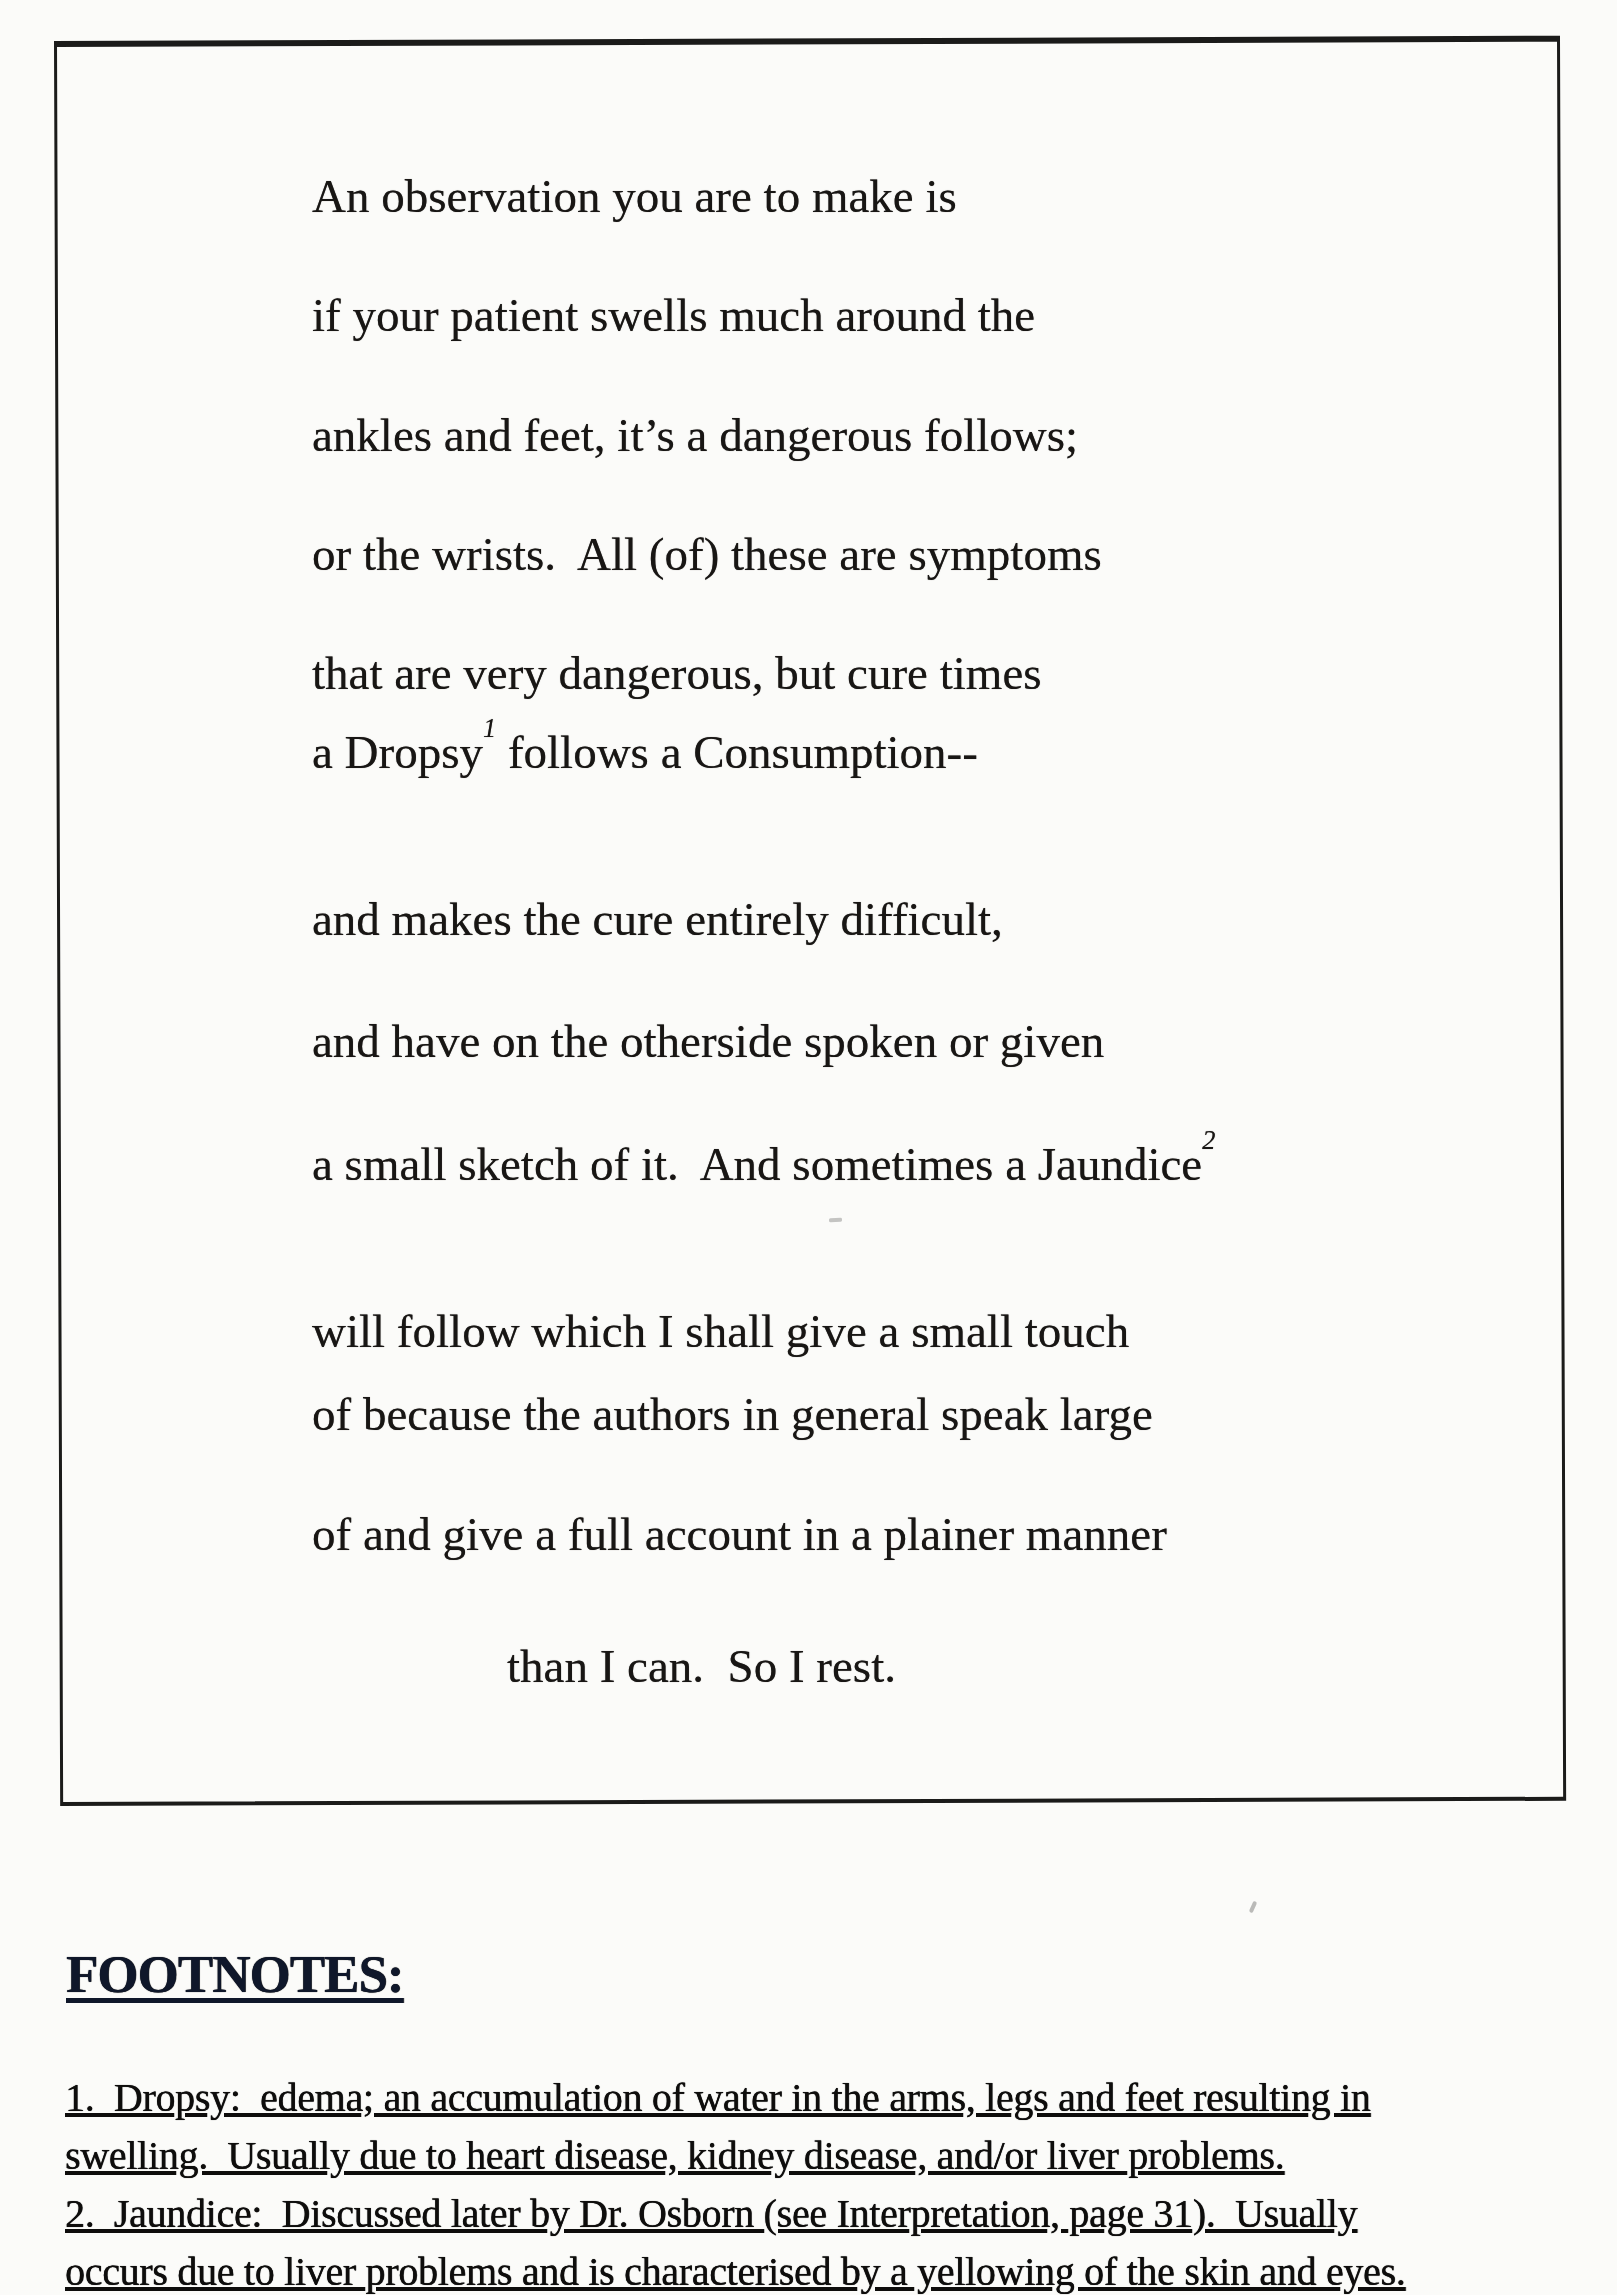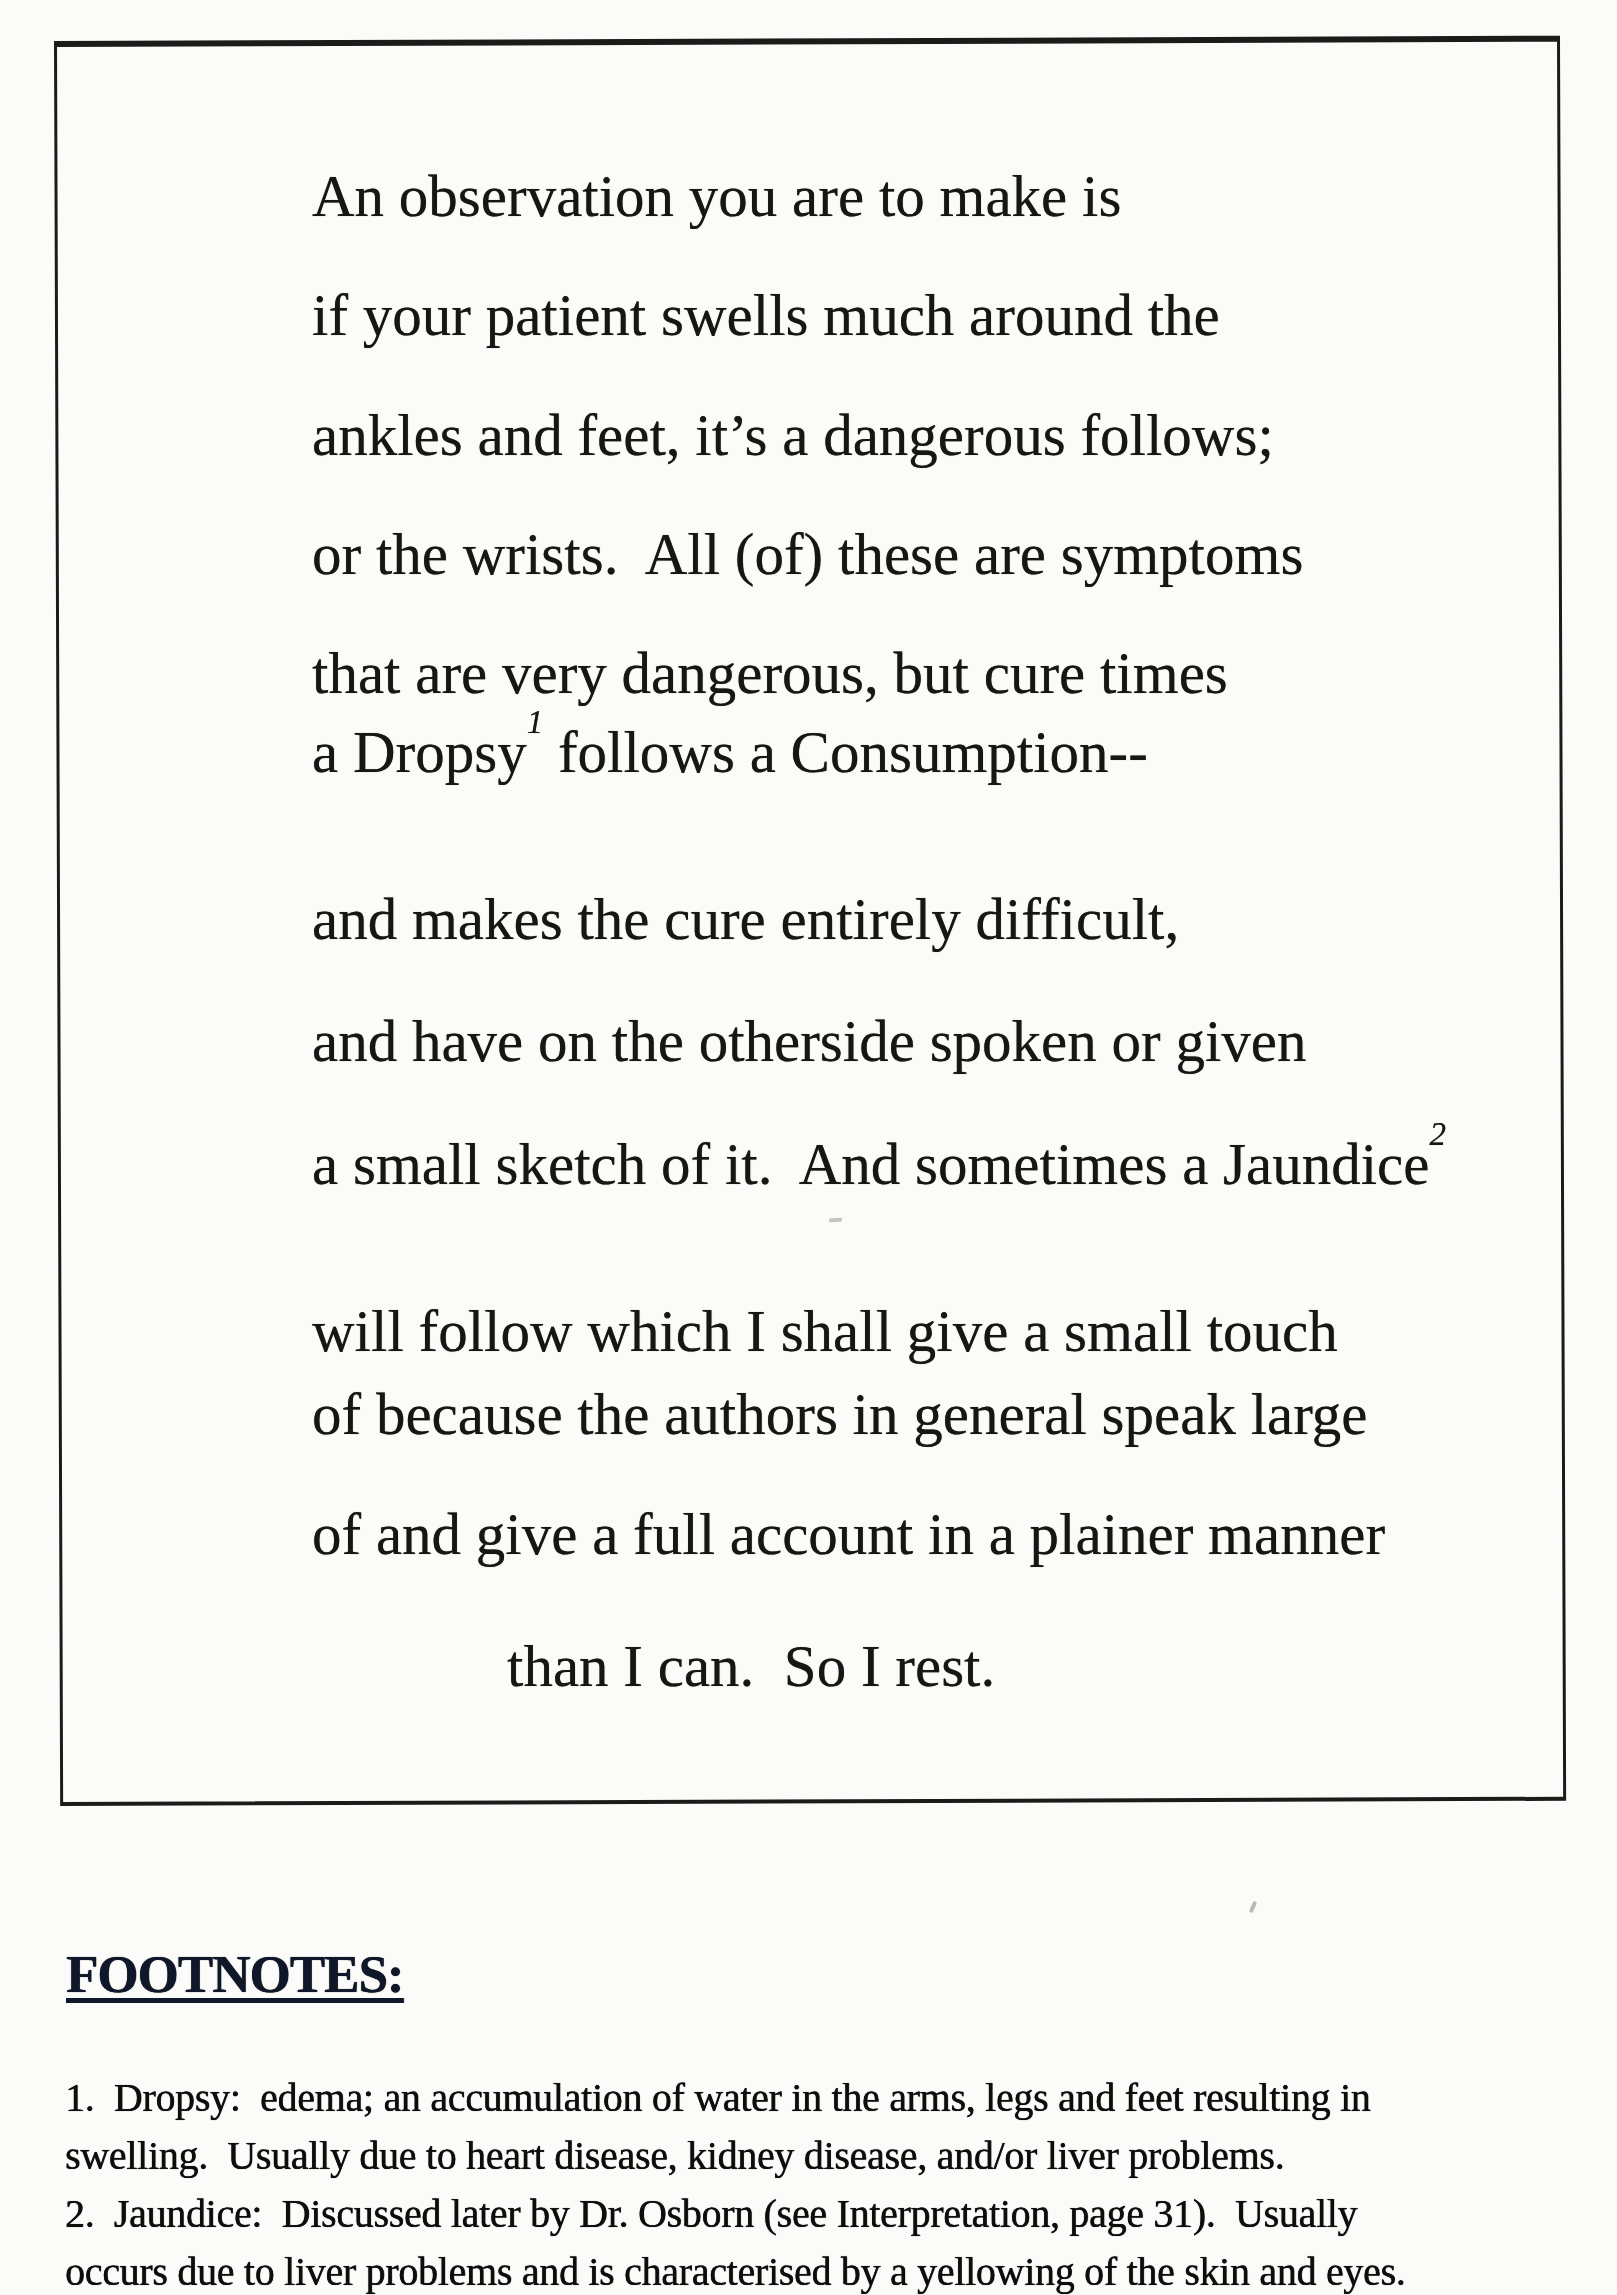--- a/index.html
+++ b/index.html
@@ -21,21 +21,21 @@
     border-width: 6px 3.5px 4.5px 3.5px;
     transform: rotate(-0.2deg);
     transform-origin: left top;
     box-sizing: border-box;
   }
 
   
   .line {
     position: absolute;
     left: 312px;
-    font-size: 59px;
+    font-size: 47px;
     line-height: 48px;
     color: #181614;
     white-space: pre;
     text-shadow: 0 0 0.7px rgba(25,22,20,0.75);
     font-family: Liberation Serif, serif;
   }
   .line.centered-last { left: 507px; }
 
   .fnref {
     font-style: italic;
@@ -62,20 +62,21 @@
   }
   .fn-line {
     position: absolute;
     left: 65px;
     font-size: 40px;
     line-height: 43px;
     letter-spacing: -0.3px;
     color: #0e0d0c;
     white-space: pre;
     text-shadow: 0 0 0.8px rgba(0,0,0,0.85), 0.4px 0 0 rgba(0,0,0,0.6);
+    text-decoration: underline;
   }
 
   
   .artifact { position: absolute; background: rgba(0,0,0,0.22); }
   .artifact.dash { left: 829px; top: 1218px; width: 13px; height: 3.5px; border-radius: 1.5px; transform: rotate(-4deg); }
   .artifact.tick { left: 1251px; top: 1901px; width: 4px; height: 12px; border-radius: 2px; transform: rotate(24deg); background: rgba(0,0,0,0.26); }
 </style>
 </head>
 <body>
 

